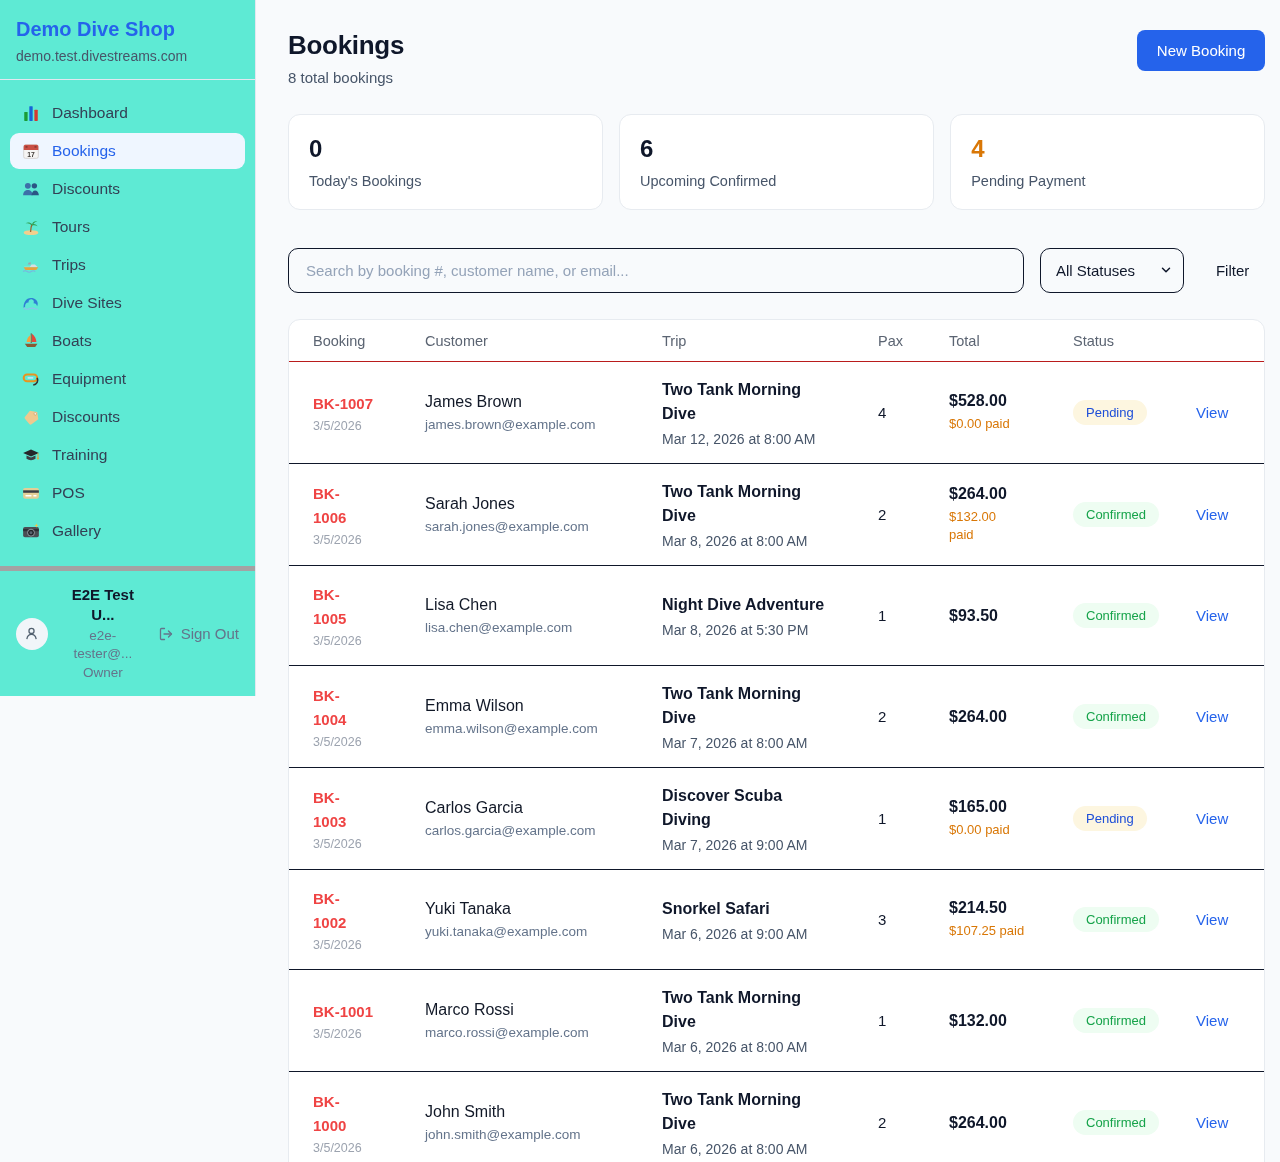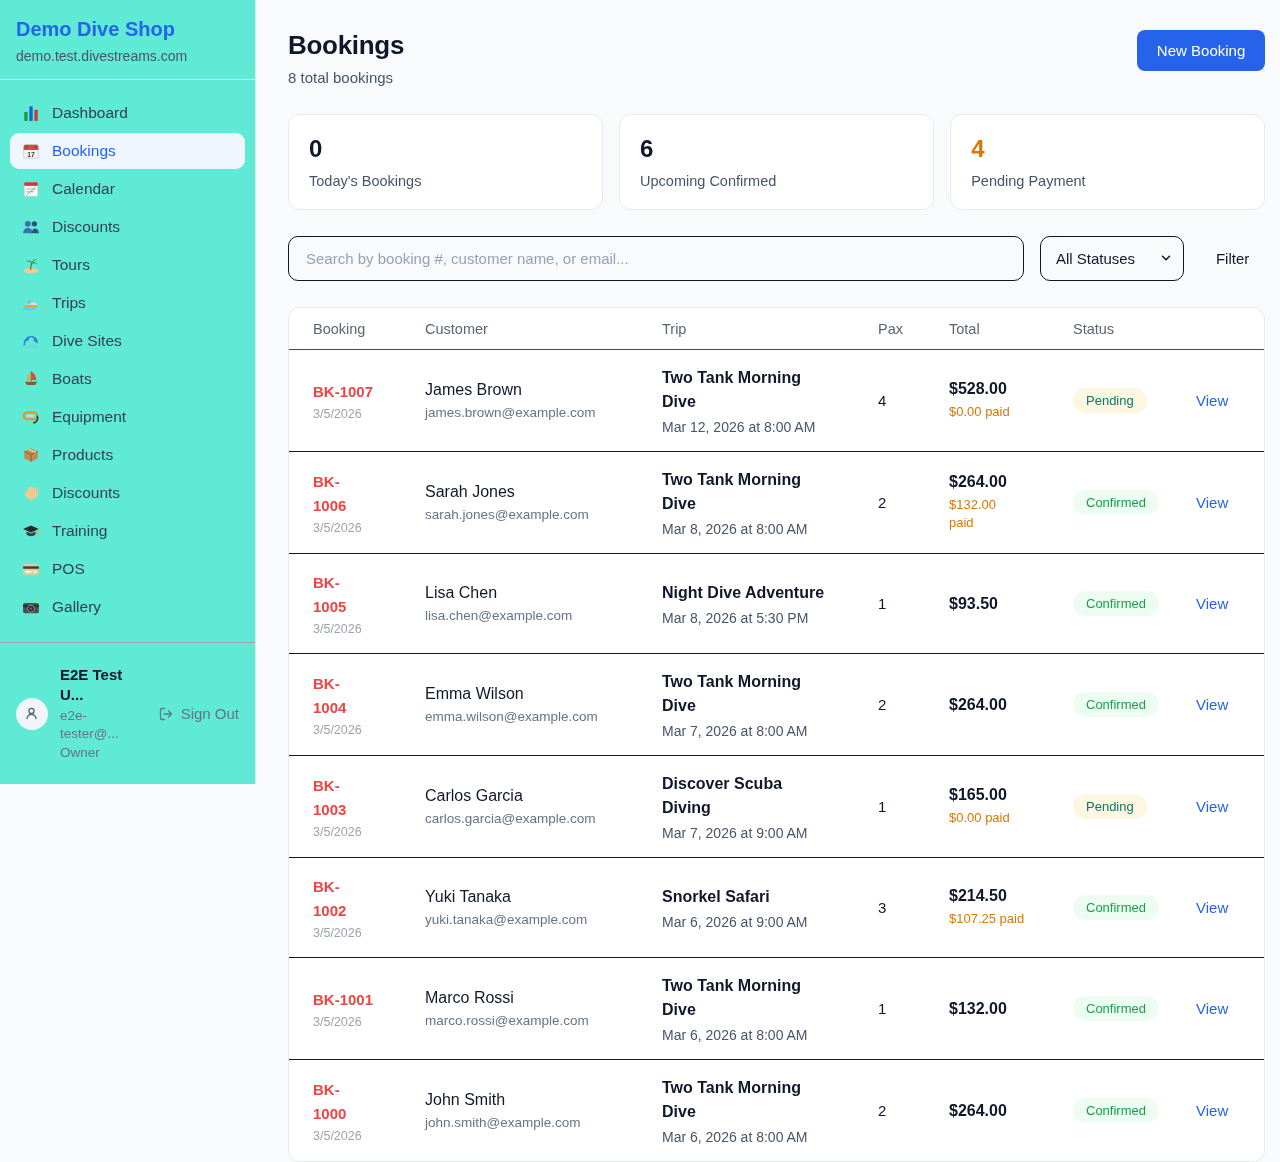--- a/index.html
+++ b/index.html
@@ -12,21 +12,21 @@
   .sidebar-header { padding:18px 16px 15px; border-bottom:1px solid #e2e8f0; }
   .logo { color:#2563eb; font-size:20px; font-weight:700; cursor:pointer; }
   .domain { font-size:14px; color:#475569; margin-top:7px; }
   .nav { padding:15px 10px; }
   .nav-item { display:flex; align-items:center; gap:12px; padding:9px 12px; border-radius:9px;
               font-size:15.5px; color:#334155; margin-bottom:2px; cursor:pointer; }
   .nav-item[data-active="true"] { background:#eff6ff; }
   .nav-item[data-active="true"] .nav-label { color:#2563eb; }
   .icon18 { width:18px; height:18px; display:inline-flex; flex-shrink:0; }
   .icon18 svg { width:18px; height:18px; }
-  .sidebar-footer { border-top:1px solid #a3a3a3; padding:22px 16px; display:flex; align-items:center; gap:12px; }
+  .sidebar-footer { border-top:5px solid #a3a3a3; padding:14px 16px; display:flex; align-items:center; gap:12px;text-align:center; }
   .avatar { width:32px; height:32px; border-radius:50%; background:#f1f5f9; display:flex; align-items:center; justify-content:center; flex-shrink:0; }
   .avatar svg { width:17px; height:17px; }
   .user-info { line-height:1.35; min-width:0; }
   .user-name { font-weight:700; font-size:15px; color:#0f172a; }
   .user-email, .user-role { font-size:13.5px; color:#64748b; margin-top:1px; }
   .signout { margin-left:auto; display:flex; align-items:center; gap:7px; color:#64748b; font-size:15px; cursor:pointer; white-space:nowrap; }
   .signout svg { width:16px; height:16px; }
 
   
   .main { flex:1; padding:30px 32px; }
@@ -35,21 +35,21 @@
   .page-subtitle { font-size:15px; color:#475569; margin-top:8px; }
   .btn-primary { background:#2563eb; color:#fff; border:none; border-radius:8px; padding:12px 20px;
                  font-size:15px; font-family:inherit; cursor:pointer; }
 
   .stats { display:flex; gap:16px; margin-top:28px; }
   .stat-card { flex:1; background:#fff; border:1px solid #e7ebf0; border-radius:12px; padding:20px; }
   .stat-value { font-size:24px; font-weight:700; color:#0f172a; }
   .stat-value[data-accent="orange"] { color:#d97706; }
   .stat-label { font-size:14.5px; color:#475569; margin-top:10px; }
 
-  .filter-row { display:flex; align-items:center; gap:16px; margin-top:26px; }
+  .filter-row { display:flex; align-items:center; gap:16px; margin-top:38px; }
   .search-input { flex:1; height:45px; border:1.5px solid #0f172a; border-radius:10px; background:transparent;
                   padding:0 17px; font-size:15px; font-family:inherit; color:#0f172a; outline:none; }
   .search-input::placeholder { color:#94a3b8; }
   .select-wrap { position:relative; width:144px; flex-shrink:0; }
   .status-select { width:100%; height:45px; border:1.5px solid #0f172a; border-radius:10px; background:transparent;
                    appearance:none; -webkit-appearance:none; padding:0 32px 0 15px; font-size:15px; font-family:inherit; color:#0f172a; cursor:pointer; }
   .select-chevron { position:absolute; right:11px; top:15px; pointer-events:none; width:14px; height:14px; }
   .filter-btn { background:none; border:none; font-size:15px; font-family:inherit; color:#0f172a; padding:0 16px; cursor:pointer; }
 
   
@@ -63,21 +63,21 @@
   .bk-date { color:#9ca3af; font-size:12.5px; margin-top:3px; }
   .cust-name { font-size:16px; color:#111827; }
   .cust-email { font-size:13.5px; color:#64748b; margin-top:6px; }
   .trip-name { font-size:16px; font-weight:700; color:#0f172a; white-space:pre-line; line-height:1.5; }
   .trip-date { font-size:14px; color:#475569; margin-top:5px; }
   .pax { font-size:15px; color:#0f172a; }
   .total { font-size:16px; font-weight:700; color:#0f172a; }
   .paid { font-size:13px; color:#d97706; margin-top:5px; white-space:pre-line; line-height:1.4; }
   .paid:empty { display:none; }
   .badge { display:inline-block; padding:5px 13px; border-radius:999px; font-size:13px; }
-  .badge[data-badge="pending"] { background:#fdf6e0; color:#0f766e; }
+  .badge[data-badge="pending"] { background:#fdf6e0; color:#1d4ed8; }
   .badge[data-badge="confirmed"] { background:#eefdf2; color:#16a34a; }
   .view-link { color:#2563eb; font-size:15px; cursor:pointer; }
 </style>
 </head>
 <body>
 
 <div class="layout">
 
   <aside class="sidebar">
     <div class="sidebar-header">
@@ -104,31 +104,20 @@
               <rect x="1.5" y="2.5" width="13" height="12" rx="1.5" fill="#f6f5f4" stroke="#c9c4bf" stroke-width=".6"></rect>
               <path d="M1.5 4a1.5 1.5 0 011.5-1.5h10A1.5 1.5 0 0114.5 4v3h-13z" fill="#c94f44"></path>
               <rect x="3" y="3.6" width="2" height="1.5" rx=".4" fill="#8f3a32"></rect>
               <rect x="11" y="3.6" width="2" height="1.5" rx=".4" fill="#8f3a32"></rect>
               <text x="8" y="13" font-size="6" text-anchor="middle" fill="#3f3a36" font-weight="700" font-family="sans-serif">17</text>
             </svg>
           </span>
           <span class="nav-label">Bookings</span>
         </div>
 
-        <div class="nav-item" data-active="false">
-          <span class="icon18">
-            <svg viewBox="0 0 16 16">
-              <rect x="2" y="2" width="12" height="12.5" rx="1" fill="#fbfaf9" stroke="#cfcac4" stroke-width=".6"></rect>
-              <rect x="2" y="2" width="12" height="3.2" fill="#b8433a"></rect>
-              <path d="M3.5 8h9M3.5 10.5h7" stroke="#b9b2aa" stroke-width=".9"></path>
-              <path d="M4 13.5l8-7" stroke="#8a847d" stroke-width=".7"></path>
-            </svg>
-          </span>
-          <span class="nav-label">Calendar</span>
-        </div>
 
         <div class="nav-item" data-active="false">
           <span class="icon18">
             <svg viewBox="0 0 16 16">
               <circle cx="5.2" cy="5.2" r="2.6" fill="#3d6fa8"></circle>
               <path d="M1 13.5c0-3 2-4.6 4.2-4.6s4.2 1.6 4.2 4.6z" fill="#3d6fa8"></path>
               <circle cx="11" cy="5.2" r="2.4" fill="#2b5684"></circle>
               <path d="M8.4 13.5c.4-2.6 1.6-4.2 3.2-4.2 1.8 0 3.2 1.6 3.4 4.2z" fill="#2b5684"></path>
             </svg>
           </span>
@@ -184,30 +173,20 @@
           <span class="icon18">
             <svg viewBox="0 0 16 16">
               <rect x="1.5" y="4" width="12" height="6" rx="3" fill="none" stroke="#e8941f" stroke-width="1.8"></rect>
               <path d="M13.5 7c1.3 2.8-.2 5.8-3.5 6.4" fill="none" stroke="#333" stroke-width="1.4"></path>
               <path d="M5 7h5" stroke="#bfe3f5" stroke-width="1.6"></path>
             </svg>
           </span>
           <span class="nav-label">Equipment</span>
         </div>
 
-        <div class="nav-item" data-active="false">
-          <span class="icon18">
-            <svg viewBox="0 0 16 16">
-              <path d="M2 4.8L8 2l6 2.8v6.4L8 14l-6-2.8z" fill="#c08a52"></path>
-              <path d="M2 4.8l6 2.8 6-2.8M8 7.6V14" stroke="#8a5a2e" stroke-width=".8" fill="none"></path>
-              <path d="M5 3.4l6 2.8 2-1L7 2.4z" fill="#e9c89a"></path>
-            </svg>
-          </span>
-          <span class="nav-label">Products</span>
-        </div>
 
         <div class="nav-item" data-active="false">
           <span class="icon18">
             <svg viewBox="0 0 16 16">
               <path d="M7 2.5l6.5 1 1 6.5-6 4.5a1.4 1.4 0 01-2-.3L2.6 9.6a1.4 1.4 0 01.3-2z" fill="#efc98f"></path>
               <circle cx="11.8" cy="5.2" r="1.1" fill="#fff" stroke="#c79a5e" stroke-width=".6"></circle>
             </svg>
           </span>
           <span class="nav-label">Discounts</span>
         </div>

